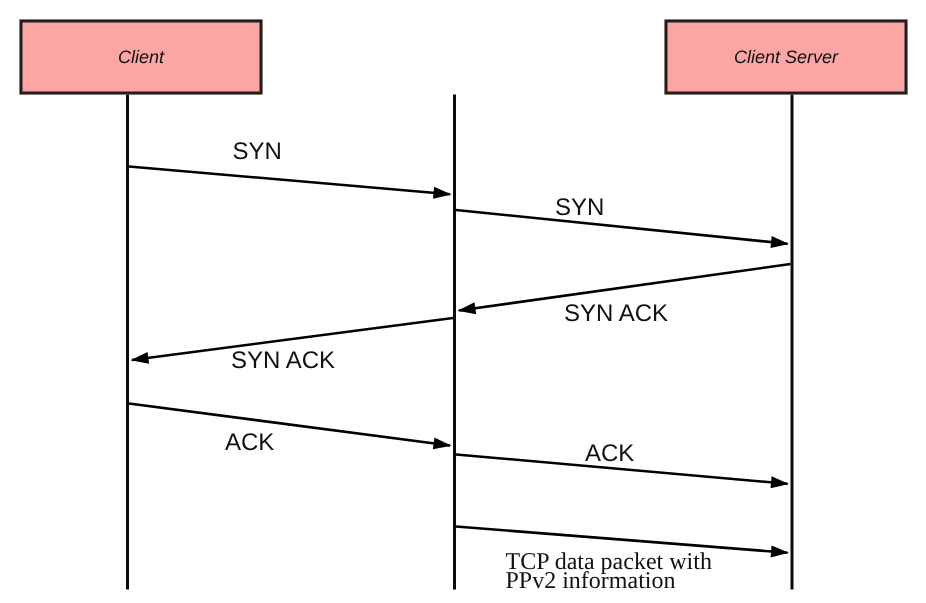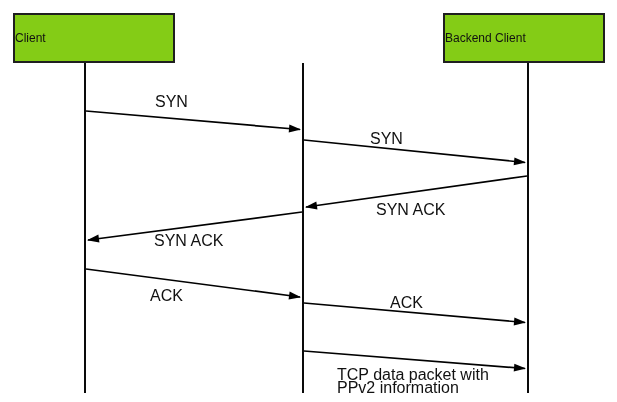--- a/index.html
+++ b/index.html
@@ -23,25 +23,27 @@
     height: 402px;
     pointer-events: none;
   }
   .actor {
     position: absolute;
     top: 13px;
     width: 162px;
     height: 50px;
     box-sizing: border-box;
     border: 2px solid #1f1f1f;
-    background: #84cc16;
+    background: #fca5a5;
     display: flex;
     align-items: center;
+    justify-content: center;
     font-size: 12px;
     color: #111111;
+    font-style: italic;
   }
   .actor-client  { left: 13px; }
   .actor-nlb     { left: 223px; }
   .actor-backend { left: 443px; }
   .lifeline {
     position: absolute;
     top: 63px;
     height: 330px;
     width: 2px;
     background: #0a0a0a;
@@ -74,30 +76,30 @@
       <line x1="302" y1="212" x2="88" y2="240" stroke="#000000" stroke-width="1.7" marker-end="url(#arrowhead)"></line>
       <line x1="86" y1="269" x2="300" y2="297" stroke="#000000" stroke-width="1.7" marker-end="url(#arrowhead)"></line>
       <line x1="304" y1="303" x2="525" y2="322.5" stroke="#000000" stroke-width="1.7" marker-end="url(#arrowhead)"></line>
       <line x1="304" y1="351" x2="525" y2="368.5" stroke="#000000" stroke-width="1.7" marker-end="url(#arrowhead)"></line>
     </svg>
 
   <div class="actor actor-client">
     <span>Client</span>
   </div>
   <div class="actor actor-backend">
-    <span>Backend Client</span>
+    <span>Client Server</span>
   </div>
 
   <div class="lifeline lifeline-client"></div>
   <div class="lifeline lifeline-nlb"></div>
   <div class="lifeline lifeline-backend"></div>
 
   <div id="labels">
       <div class="msg-label" style="left: 155px; top: 95px; width: 70px;">SYN</div>
       <div class="msg-label" style="left: 370px; top: 132px; width: 70px;">SYN</div>
       <div class="msg-label" style="left: 376px; top: 203px; width: 90px;">SYN ACK</div>
       <div class="msg-label" style="left: 154px; top: 234px; width: 90px;">SYN ACK</div>
       <div class="msg-label" style="left: 150px; top: 289px; width: 70px;">ACK</div>
       <div class="msg-label" style="left: 390px; top: 296px; width: 70px;">ACK</div>
-      <div class="msg-label" style="left: 337px; top: 368px; width: 172px;">TCP data packet with PPv2 information</div>
+      <div class="msg-label" style="left: 337px; top: 368px; width: 172px; font-family: Liberation Serif, serif;">TCP data packet with PPv2 information</div>
     </div>
 
 </div>
 
 </body></html>

